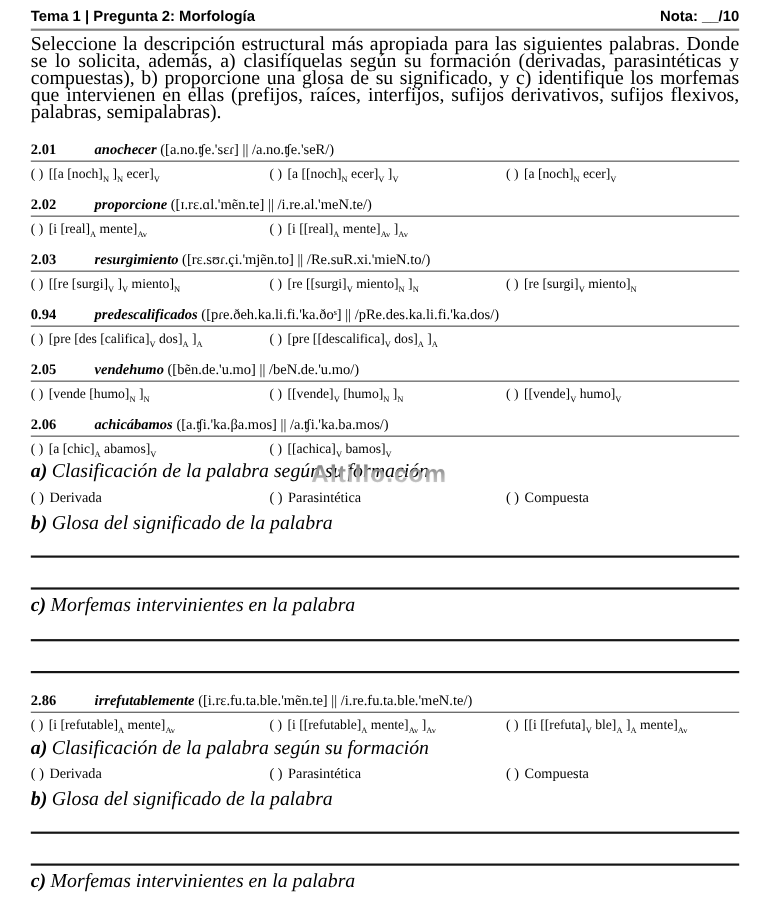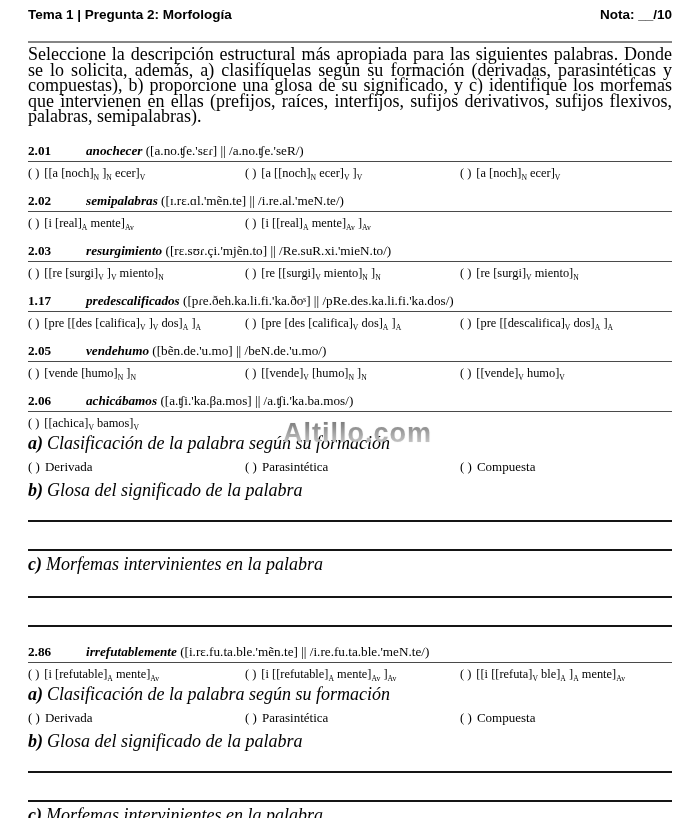--- a/index.html
+++ b/index.html
@@ -2,21 +2,21 @@
 <html><head>
 <meta charset="utf-8">
 <style>
   html,body{margin:0;padding:0;background:#fff;}
   body{width:700px;height:818px;overflow:hidden;color:#000;
        font-family:"Liberation Serif","DejaVu Serif",serif;}
   .page{position:relative;width:700px;height:818px;box-sizing:border-box;
         padding:6px 28px 0 28px;}
   
   .hdr{display:flex;justify-content:space-between;align-items:baseline;
-       border-bottom:2px solid #858585;padding-bottom:18px;
+       border-bottom:2px solid #858585;padding-bottom:3px;
        font-family:"Liberation Sans","DejaVu Sans",sans-serif;
        font-weight:bold;font-size:13.5px;line-height:17px;}
   
   .instr{margin-top:4px;font-size:18px;line-height:15.6px;text-align:justify;}
   
   .q{margin-top:11px;}
   .q-head{font-size:13.2px;line-height:16px;border-bottom:1.5px solid #4a4a4a;
           padding-bottom:2px;}
   .q-num{font-weight:bold;display:inline-block;width:58px;}
   .q-word{font-weight:bold;font-style:italic;}
@@ -34,21 +34,21 @@
   .b-row{margin-top:7px;}
   
   .ans-line{border-top:2px solid #151515;height:0;}
   .ml-1{margin-top:22px;} .ml-2{margin-top:27px;}
   .c-row{margin-top:5px;}
   .ml-3{margin-top:24px;}
   .q-late{margin-top:17px;}
   
   .watermark{position:absolute;left:283px;top:418px;
              font-family:"Liberation Sans","DejaVu Sans",sans-serif;
-             font-weight:bold;font-size:27px;letter-spacing:1px;
+             font-weight:bold;font-size:22px;letter-spacing:1px;
              background:linear-gradient(#6f6f6f,#e4e4e4 85%);
              -webkit-background-clip:text;background-clip:text;
              color:transparent;text-shadow:0 0 1px rgba(120,120,120,.25);}
 </style>
 </head>
 <body>
 
 <div class="page">
 
   <div class="hdr">
@@ -65,21 +65,21 @@
     </div>
     <div class="opt-row">
       <span class="opt"><span class="paren">(  )</span><span>[[a [noch]<sub>N</sub> ]<sub>N</sub> ecer]<sub>V</sub></span></span>
       <span class="opt"><span class="paren">(  )</span><span>[a [[noch]<sub>N</sub> ecer]<sub>V</sub> ]<sub>V</sub></span></span>
       <span class="opt"><span class="paren">(  )</span><span>[a [noch]<sub>N</sub> ecer]<sub>V</sub></span></span>
     </div>
   </div>
 
   <div class="q">
     <div class="q-head">
-      <span class="q-num">2.02</span><span class="q-word">semipalabras</span>
+      <span class="q-num">2.02</span><span class="q-word">proporcione</span>
       <span class="q-trans">([ɪ.rɛ.ɑl.'mẽn.te] || /i.re.al.'meN.te/)</span>
     </div>
     <div class="opt-row">
       <span class="opt"><span class="paren">(  )</span><span>[i [real]<sub>A</sub> mente]<sub>Av</sub></span></span>
       <span class="opt"><span class="paren">(  )</span><span>[i [[real]<sub>A</sub> mente]<sub>Av</sub> ]<sub>Av</sub></span></span>
     </div>
   </div>
 
   <div class="q">
     <div class="q-head">
@@ -88,25 +88,24 @@
     </div>
     <div class="opt-row">
       <span class="opt"><span class="paren">(  )</span><span>[[re [surgi]<sub>V</sub> ]<sub>V</sub> miento]<sub>N</sub></span></span>
       <span class="opt"><span class="paren">(  )</span><span>[re [[surgi]<sub>V</sub> miento]<sub>N</sub> ]<sub>N</sub></span></span>
       <span class="opt"><span class="paren">(  )</span><span>[re [surgi]<sub>V</sub> miento]<sub>N</sub></span></span>
     </div>
   </div>
 
   <div class="q">
     <div class="q-head">
-      <span class="q-num">1.17</span><span class="q-word">predescalificados</span>
+      <span class="q-num">0.94</span><span class="q-word">predescalificados</span>
       <span class="q-trans">([pɾe.ðeh.ka.li.fi.'ka.ðoˢ] || /pRe.des.ka.li.fi.'ka.dos/)</span>
     </div>
     <div class="opt-row">
-      <span class="opt"><span class="paren">(  )</span><span>[pre [[des [califica]<sub>V</sub> ]<sub>V</sub> dos]<sub>A</sub> ]<sub>A</sub></span></span>
       <span class="opt"><span class="paren">(  )</span><span>[pre [des [califica]<sub>V</sub> dos]<sub>A</sub> ]<sub>A</sub></span></span>
       <span class="opt"><span class="paren">(  )</span><span>[pre [[descalifica]<sub>V</sub> dos]<sub>A</sub> ]<sub>A</sub></span></span>
     </div>
   </div>
 
   <div class="q">
     <div class="q-head">
       <span class="q-num">2.05</span><span class="q-word">vendehumo</span>
       <span class="q-trans">([bẽn.de.'u.mo] || /beN.de.'u.mo/)</span>
     </div>
@@ -116,20 +115,21 @@
       <span class="opt"><span class="paren">(  )</span><span>[[vende]<sub>V</sub> humo]<sub>V</sub></span></span>
     </div>
   </div>
 
   <div class="q">
     <div class="q-head">
       <span class="q-num">2.06</span><span class="q-word">achicábamos</span>
       <span class="q-trans">([a.ʧi.'ka.βa.mos] || /a.ʧi.'ka.ba.mos/)</span>
     </div>
     <div class="opt-row">
+      <span class="opt"><span class="paren">(  )</span><span>[a [chic]<sub>A</sub> abamos]<sub>V</sub></span></span>
       <span class="opt"><span class="paren">(  )</span><span>[[achica]<sub>V</sub> bamos]<sub>V</sub></span></span>
     </div>
     <div class="sub-row">
       <span class="sub-label">a)</span><span class="sub-text">Clasificación de la palabra según su formación</span>
     </div>
     <div class="radio-row">
       <span class="opt"><span class="paren">(  )</span><span>Derivada</span></span>
       <span class="opt"><span class="paren">(  )</span><span>Parasintética</span></span>
       <span class="opt"><span class="paren">(  )</span><span>Compuesta</span></span>
     </div>

